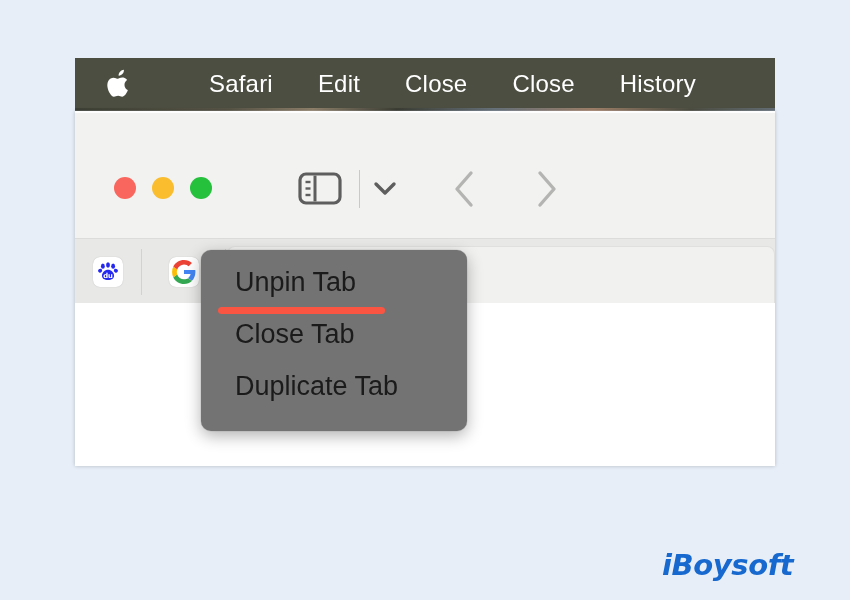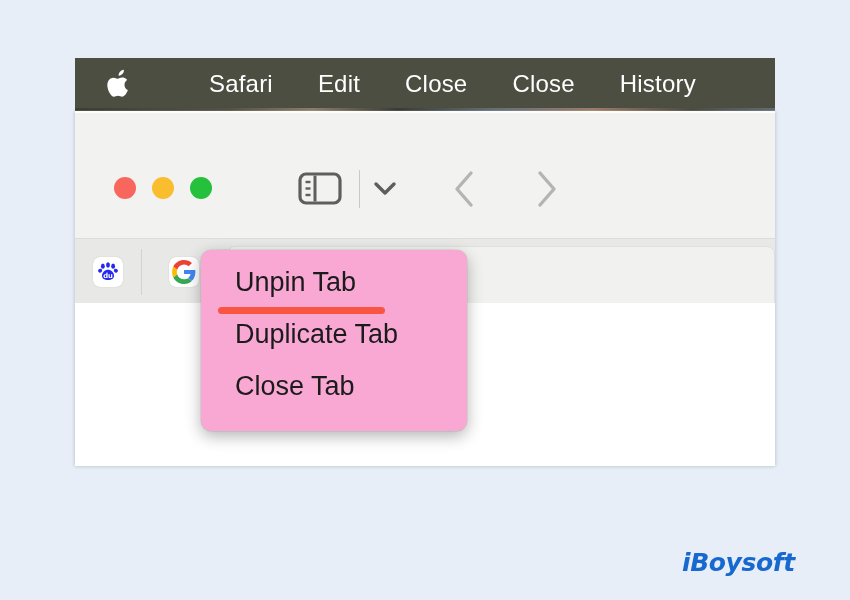--- a/index.html
+++ b/index.html
@@ -180,21 +180,21 @@
     background: #ffffff;
   }
 
   
   #context-menu {
     position: absolute;
     left: 201px;
     top: 250px;
     width: 266px;
     height: 181px;
-    background: #f9a8d4;
+    background: #737373;
     border-radius: 10px;
     box-shadow: 0 5px 16px rgba(0,0,0,.30), 0 0 0 0.5px rgba(0,0,0,.10);
     padding-top: 6px;
     box-sizing: border-box;
   }
   .menu-item {
     height: 52px;
     line-height: 52px;
     padding-left: 34px;
     font-size: 27px;
@@ -208,23 +208,23 @@
     top: 57px;
     width: 167px;
     height: 7px;
     background: #fa5542;
     border-radius: 4px;
   }
 
   
   #watermark {
     position: absolute;
-    left: 682px;
+    left: 662px;
     top: 548px;
-    font-size: 25px;
+    font-size: 29px;
     font-weight: bold;
     font-style: italic;
     color: #1769cf;
     letter-spacing: -0.4px;
     font-family: "DejaVu Sans", sans-serif;
   }
 </style>
 </head>
 <body>
 
@@ -312,17 +312,17 @@
 
     <div id="active-tab"></div>
   </div>
 
   <div id="page-content"></div>
 </div>
 
 <div id="context-menu">
   <div class="menu-item">Unpin Tab</div>
   <div id="unpin-underline"></div>
+  <div class="menu-item">Close Tab</div>
   <div class="menu-item">Duplicate Tab</div>
-  <div class="menu-item">Close Tab</div>
 </div>
 
 <div id="watermark">iBoysoft</div>
 
 </body></html>

